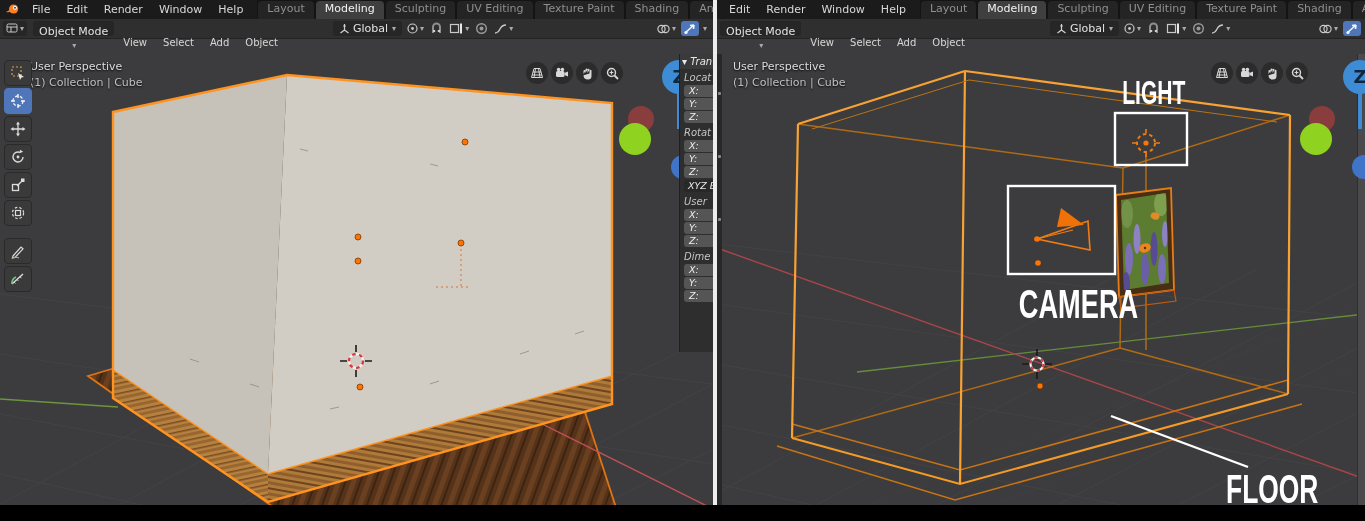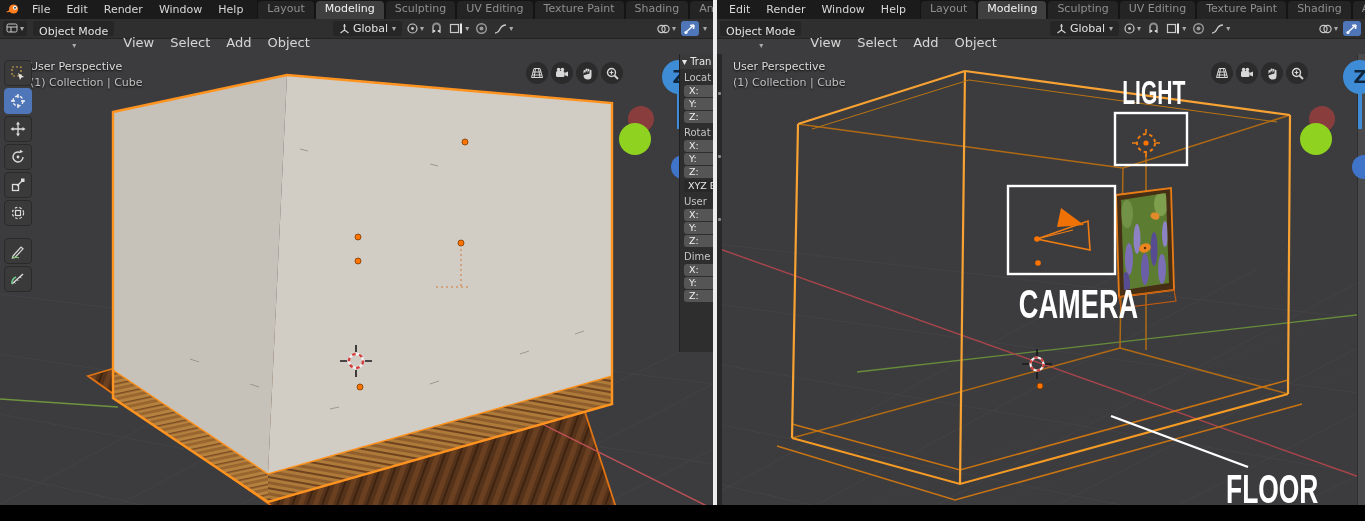--- a/index.html
+++ b/index.html
@@ -18,21 +18,21 @@
   .tabs{display:flex;align-items:flex-end;margin-left:6px;background:#141414;overflow:hidden;flex:1;}
   .tab{color:#8f8f8f;font-size:11px;padding:1px 9px 3px 9px;margin:0 1px;background:#242424;
        border-radius:4px 4px 0 0;white-space:nowrap;height:14px;line-height:14px;}
   .tab.active{background:#3f3f3f;color:#f2f2f2;}
 
   
   .toolbar{position:absolute;left:0;top:19px;right:0;height:19px;background:#2f2f30;display:flex;align-items:center;z-index:5;border-bottom:1px solid #232323;}
   .tb-left{display:flex;align-items:center;gap:2px;padding-left:3px;}
   .editor-btn{display:flex;align-items:center;background:#262626;border-radius:3px;height:15px;padding:0 3px;margin-right:4px;}
   .mode-select{display:flex;align-items:center;gap:4px;background:#262626;border-radius:3px;height:15px;padding:0 6px;color:#e2e2e2;font-size:11px;white-space:nowrap;flex-direction:column;}
-  .hdr-menu{color:#d6d6d6;font-size:13px;padding:0 7px;white-space:nowrap;margin-top:28px;}
+  .hdr-menu{color:#d6d6d6;font-size:10px;padding:0 7px;white-space:nowrap;margin-top:28px;}
   .tb-mid{position:absolute;left:333px;top:2px;display:flex;align-items:center;gap:2px;}
   .orient-select{display:flex;align-items:center;gap:3px;background:#262626;border-radius:3px;height:15px;padding:0 6px;color:#e2e2e2;font-size:11px;white-space:nowrap;}
   .tb-right{position:absolute;right:6px;top:2px;display:flex;align-items:center;gap:3px;}
   .icon-btn{display:flex;align-items:center;justify-content:center;height:15px;padding:0 2px;border-radius:3px;}
   .icon-btn.blue{background:#4f76b8;}
   .caret{color:#aaa;font-size:8px;line-height:8px;margin-left:1px;}
 
   
   .viewport{position:absolute;left:0;top:54px;right:0;height:472px;background:#3c3c3e;overflow:hidden;}
   .scene{position:absolute;left:0;top:0;}
@@ -50,21 +50,21 @@
 
   
   .corner-btns{position:absolute;top:8px;display:flex;gap:3px;z-index:4;}
   .corner-btn{width:22px;height:22px;border-radius:11px;background:rgba(40,40,40,.85);
               display:flex;align-items:center;justify-content:center;}
 
   .nav-gizmo{position:absolute;top:5px;z-index:4;}
 
   
   .props{position:absolute;right:0;top:0;width:33px;height:298px;background:#2e2e2e;border-left:1px solid #202020;z-index:4;
-         font-size:10px;color:#cfcfcf;overflow:hidden;}
+         font-size:10px;color:#cfcfcf;overflow:hidden;font-style:italic;}
   .props .phdr{background:#3a3a3a;color:#e8e8e8;padding:2px 2px;white-space:nowrap;font-size:10px;}
   .props .plabel{padding:3px 10px 1px 4px;white-space:nowrap;color:#c4c4c4;}
   .props .pfield{height:12px;margin:1px 0 1px 4px;background:#555555;border-radius:3px 0 0 3px;color:#efefef;
                  padding:0 0 0 5px;line-height:12px;white-space:nowrap;font-size:9.5px;}
   .props .pbtn{height:12px;margin:2px 0 1px 4px;background:#282828;border-radius:3px 0 0 3px;color:#e8e8e8;
                padding:0 0 0 4px;line-height:12px;white-space:nowrap;font-size:9.5px;}
 
   .statusbar{position:absolute;left:0;right:0;top:510px;height:11px;background:#131313;z-index:5;}
 
   

